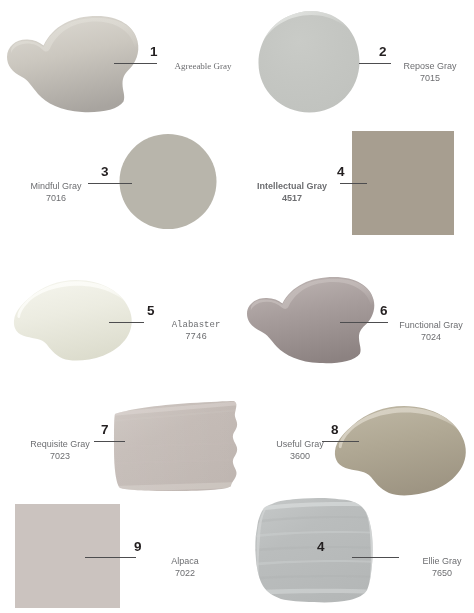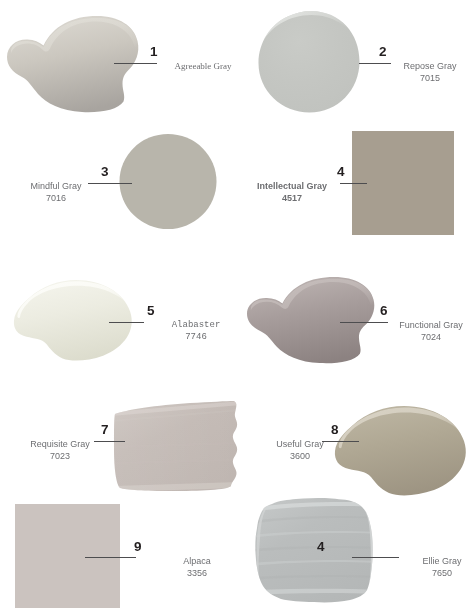--- a/index.html
+++ b/index.html
@@ -223,23 +223,23 @@
     <div>7023</div>
   </div>
   <div class="ln" style="left:322px;top:441px;width:37px;"></div>
   <div class="num" style="left:331px;top:422px;">8</div>
   <div class="lbl" style="left:230px;top:439px;width:140px;">
     <div>Useful Gray</div>
     <div>3600</div>
   </div>
   <div class="ln" style="left:85px;top:557px;width:51px;"></div>
   <div class="num" style="left:134px;top:539px;">9</div>
-  <div class="lbl" style="left:127px;top:556px;width:140px;">
+  <div class="lbl" style="left:115px;top:556px;width:140px;">
     <div>Alpaca</div>
-    <div>3356</div>
+    <div>7022</div>
   </div>
   <div class="ln" style="left:352px;top:557px;width:47px;"></div>
   <div class="num" style="left:317px;top:539px;">4</div>
   <div class="lbl" style="left:372px;top:556px;width:140px;">
     <div>Ellie Gray</div>
     <div>7650</div>
   </div>
 </div>
 
 </body></html>

